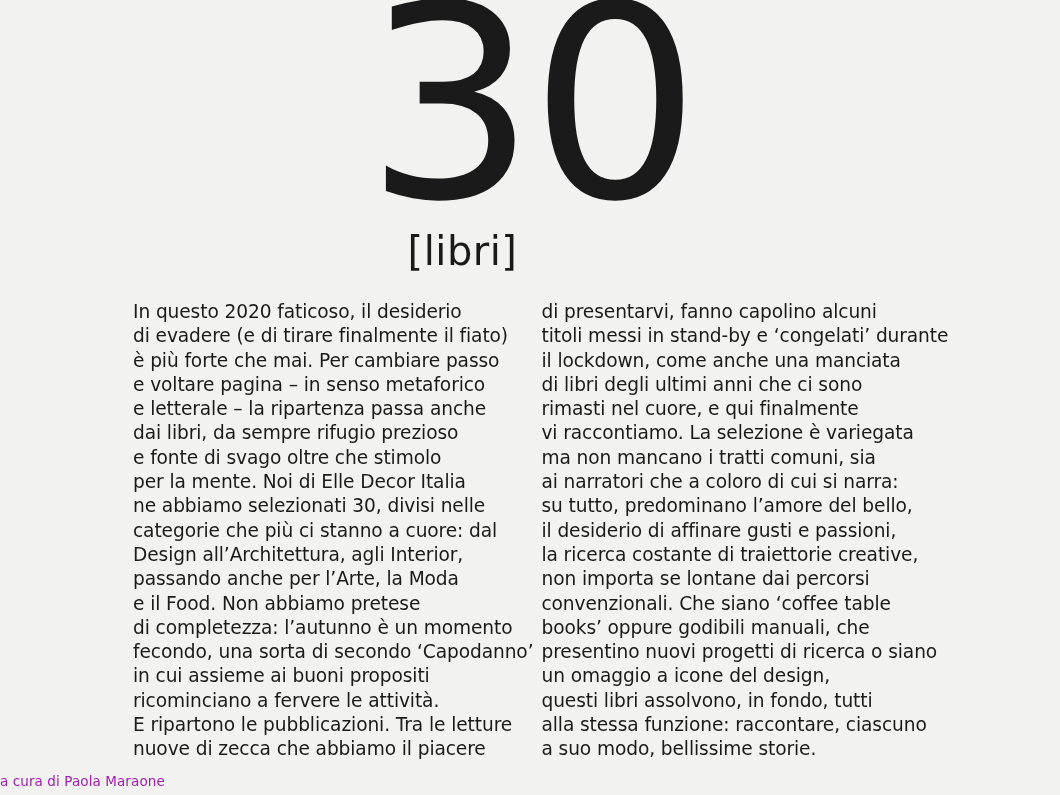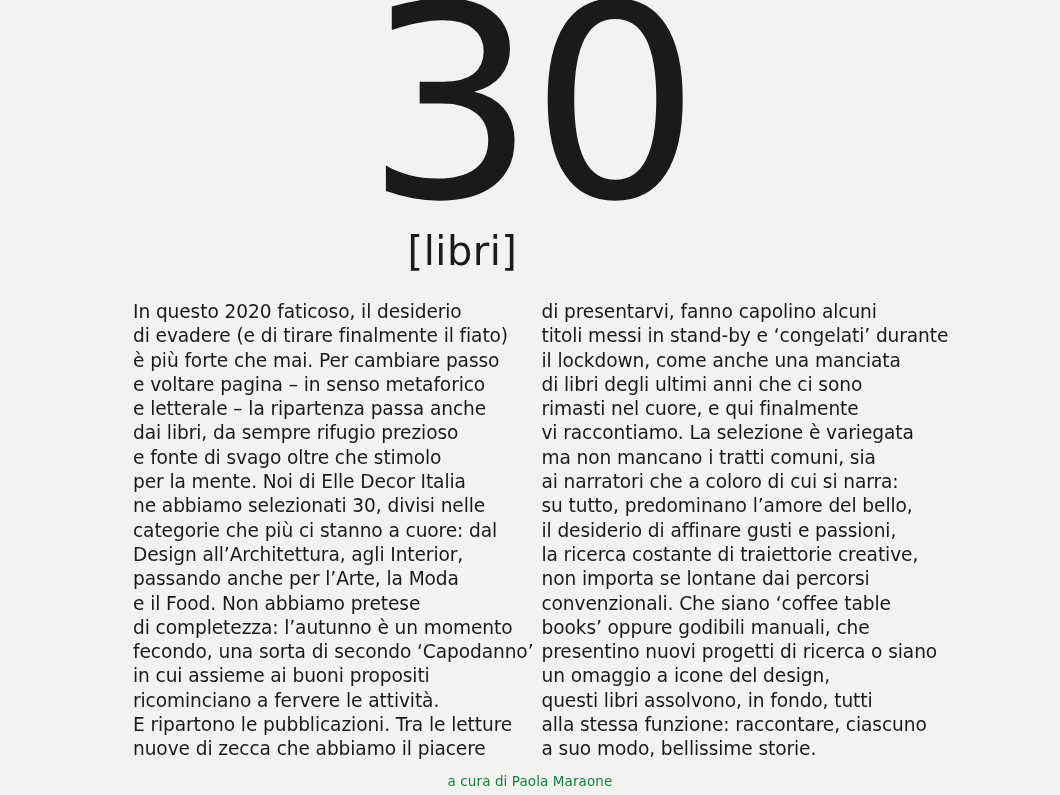--- a/index.html
+++ b/index.html
@@ -93,26 +93,25 @@
     display: block;
     white-space: pre;
   }
 
   
   .credit {
     position: absolute;
     bottom: 6px;
     left: 0;
     width: 1060px;
-    text-align: center;
     font-family: "DejaVu Sans", sans-serif;
     font-weight: 400;
     font-size: 13.5px;
     line-height: 1.2;
-    color: #15803d;
+    color: #a21caf;
     letter-spacing: 0.1px;
   }
 </style>
 </head>
 <body style="background: rgb(242, 242, 241); color: rgb(26, 26, 26);">
 
 <div id="page">
 
   <div class="headline-number">30</div>
 

